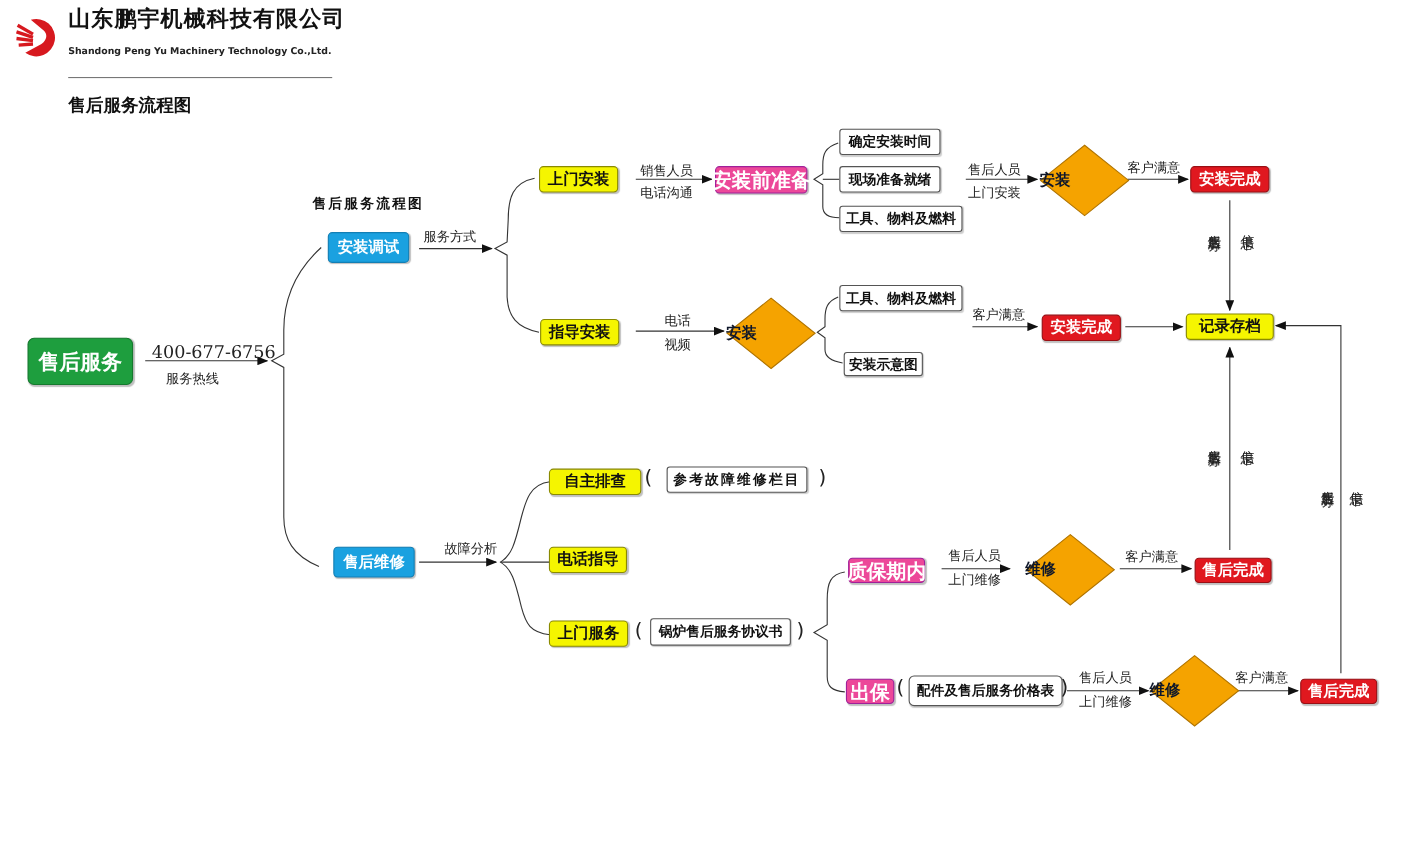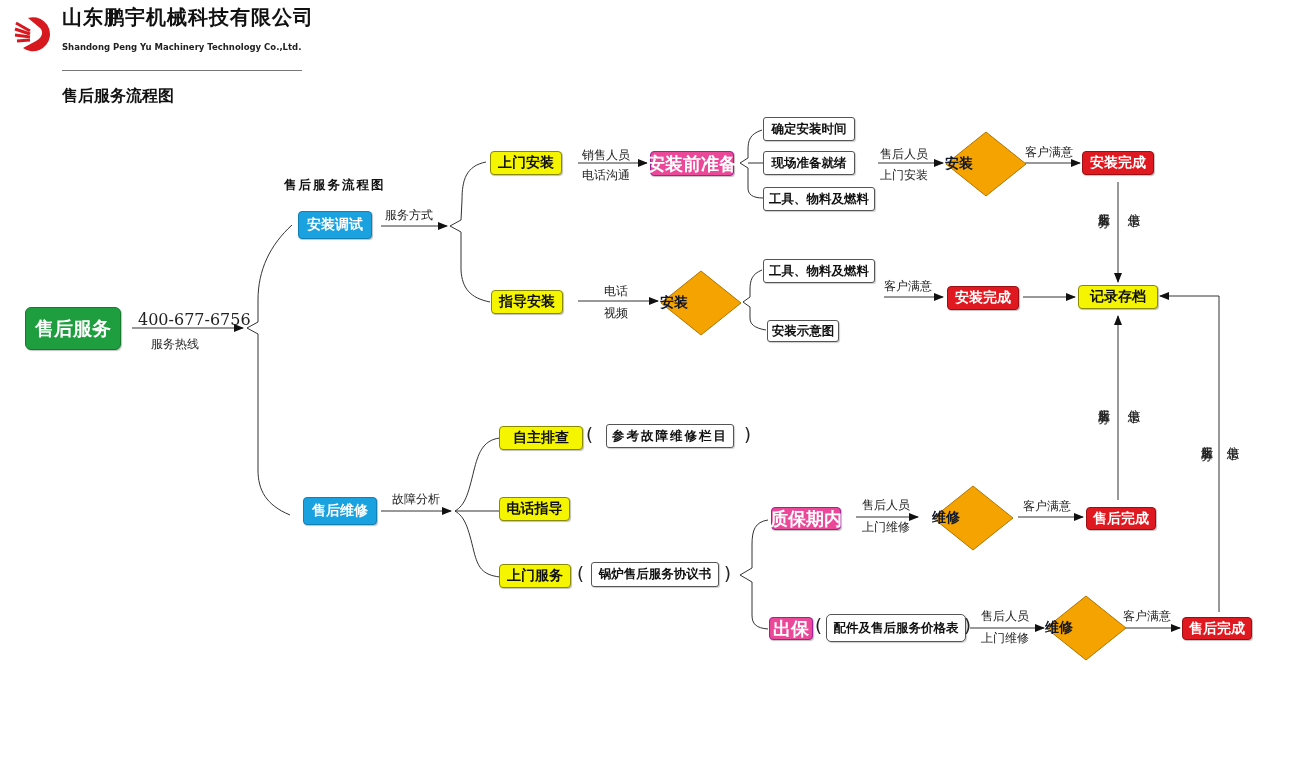--- a/index.html
+++ b/index.html
@@ -136,21 +136,21 @@
 
 <div class="node box" style="left:763px;top:259px;width:112px;height:24px;">工具、物料及燃料</div>
 <div class="node box" style="left:767px;top:320px;width:72px;height:22px;">安装示意图</div>
 
 <div class="lbl" style="left:884px;top:278px;">客户满意</div>
 <div class="node red" style="left:947px;top:286px;width:72px;height:24px;">安装完成</div>
 
 <div class="node yellow" style="left:1078px;top:285px;width:80px;height:24px;">记录存档</div>
 
 <div class="node blue" style="left:303px;top:497px;width:74px;height:28px;">售后维修</div>
-<div class="lbl" style="left:392px;top:491px;text-align:center;">故障分析</div>
+<div class="lbl" style="left:404px;top:491px;text-align:center;">故障分析</div>
 
 <div class="node yellow" style="left:499px;top:426px;width:84px;height:24px;">自主排查</div>
 <div class="paren" style="left:586px;top:424px;">(</div>
 <div class="node box" style="left:606px;top:424px;width:128px;height:24px;letter-spacing:2px;">参考故障维修栏目</div>
 <div class="paren" style="left:744px;top:424px;">)</div>
 
 <div class="node yellow" style="left:499px;top:497px;width:71px;height:24px;">电话指导</div>
 
 <div class="node yellow" style="left:499px;top:564px;width:72px;height:24px;">上门服务</div>
 <div class="paren" style="left:577px;top:563px;">(</div>

